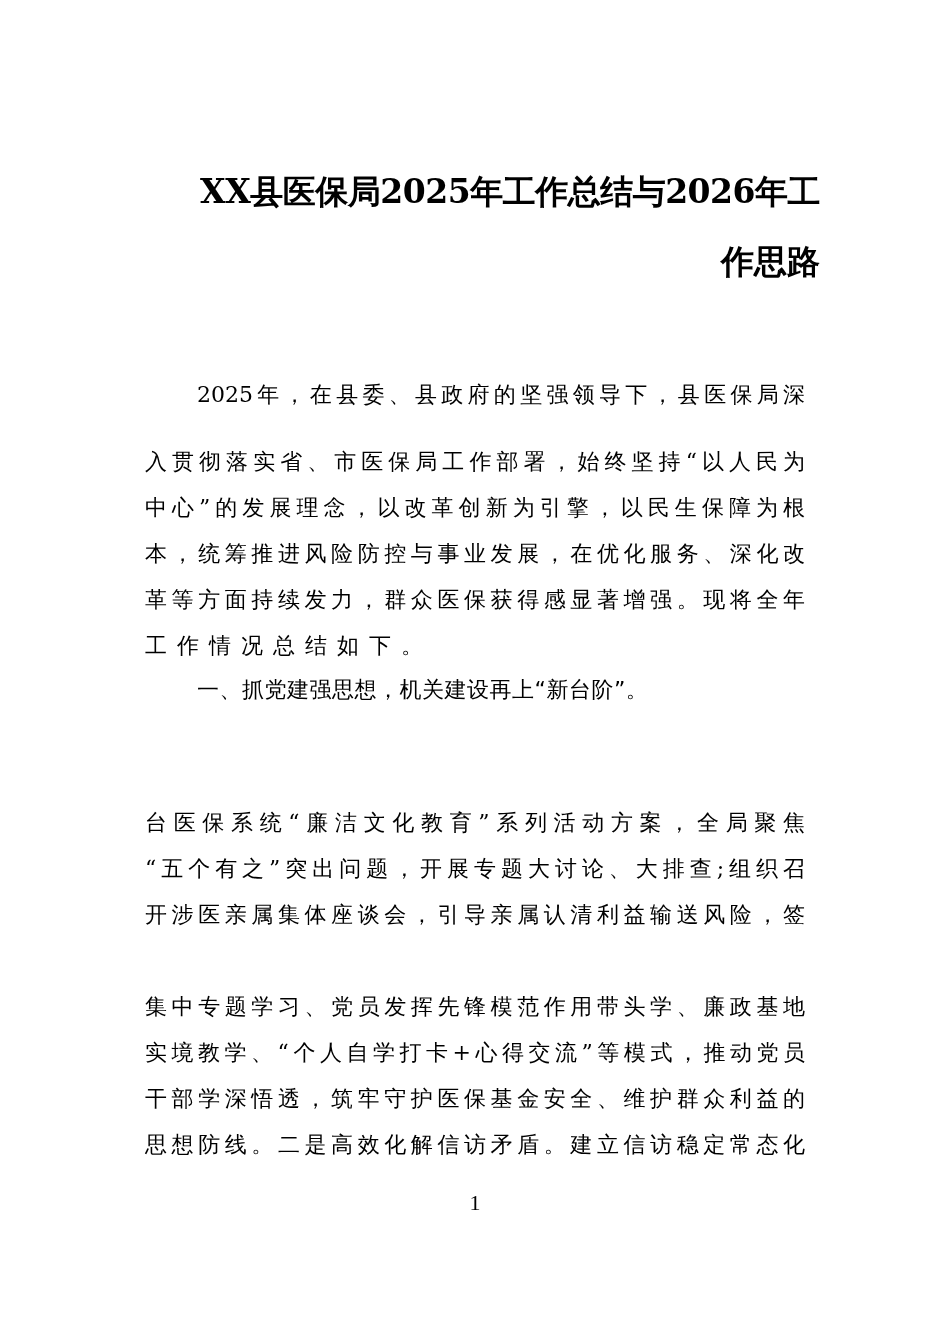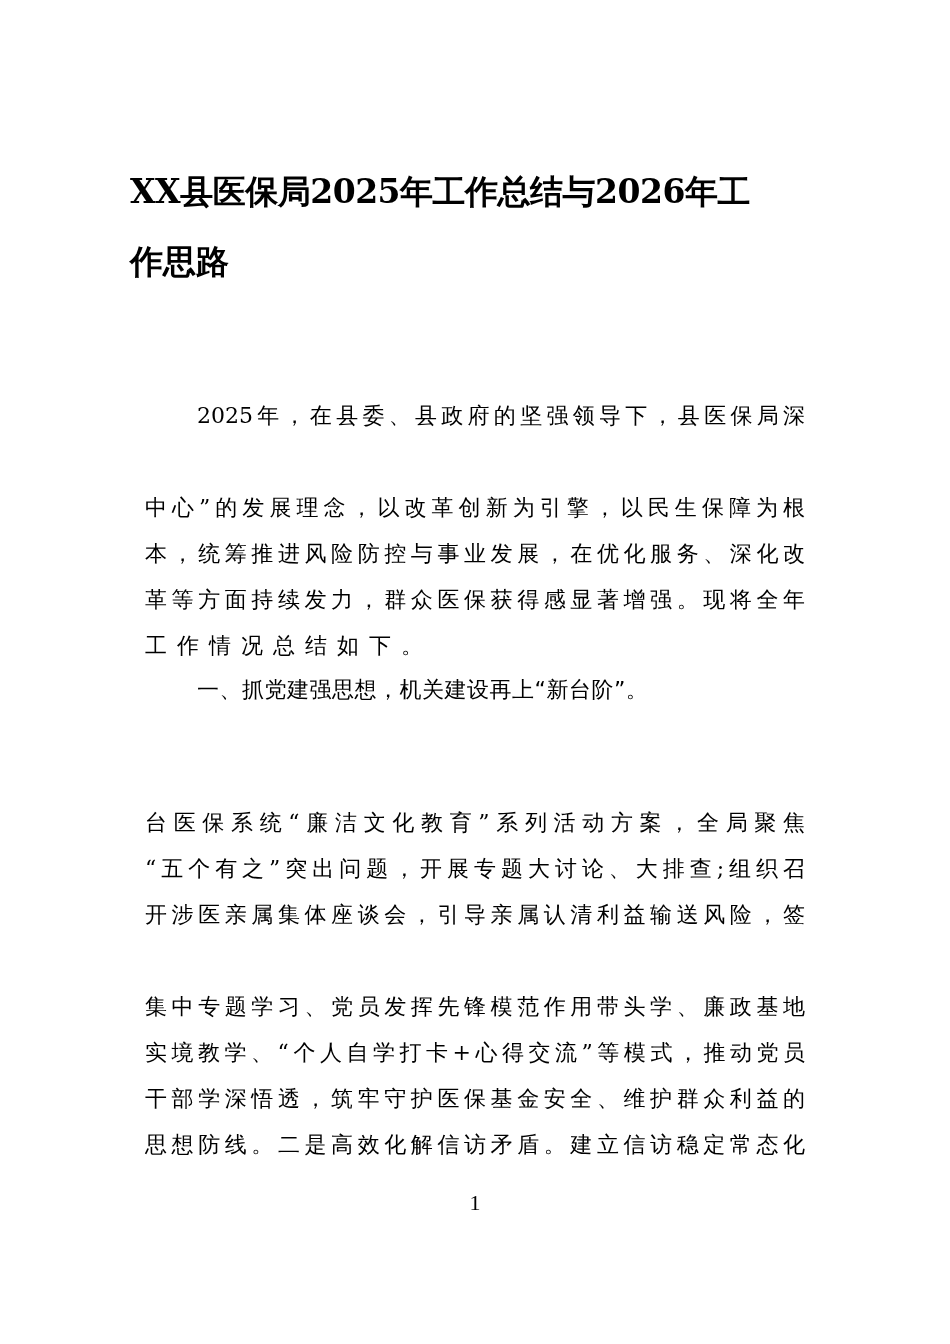--- a/index.html
+++ b/index.html
@@ -1,19 +1,19 @@
 <!DOCTYPE html>
 <html><head>
 <meta charset="utf-8">
 <style>
   html, body { margin: 0; padding: 0; background: #ffffff; }
   body { width: 950px; height: 1344px; position: relative; overflow: hidden;
          font-family: "DejaVu Serif", "Liberation Serif", serif; color: #000; }
   .page { position: absolute; left: 0; top: 0; width: 950px; height: 1344px; background: #fff; }
-  .title { position: absolute; left: 130px; width: 690px; text-align: left;
+  .title { position: absolute; left: 130px; width: 690px; text-align: right;
            font-family: "DejaVu Serif", "Liberation Serif", serif; font-weight: bold;
            font-size: 33px; line-height: 40px; white-space: nowrap; }
   .title.l1 { top: 172px; letter-spacing: -0.5px; }
   .title.l2 { top: 242px; }
   .line { position: absolute; left: 145px; width: 660px; height: 30px;
           font-size: 22px; line-height: 30px; white-space: nowrap;
           text-align: justify; text-align-last: justify; }
   .line.indent { left: 197px; width: 608px; }
   .line.last { text-align-last: left; letter-spacing: 10px; }
   .line.heading { font-family: "DejaVu Sans", "Liberation Sans", sans-serif; font-weight: normal;
@@ -21,21 +21,22 @@
   .pagenum { position: absolute; left: 0; width: 950px; top: 1189px; text-align: center;
              font-family: "Liberation Serif", "DejaVu Serif", serif; font-size: 22px; line-height: 28px; }
 </style>
 </head>
 <body>
 
 <div class="page">
   <div class="title l1">XX县医保局2025年工作总结与2026年工</div>
   <div class="title l2">作思路</div>
 
-  <div class="line indent" style="top:401px">2​0​2​5​年​，​在​县​委​、​县​政​府​的​坚​强​领​导​下​，​县​医​保​局​深</div>
+  <div class="line indent" style="top:380px">2​0​2​5​年​，​在​县​委​、​县​政​府​的​坚​强​领​导​下​，​县​医​保​局​深</div>
+  <div class="line" style="top:447px">入​贯​彻​落​实​省​、​市​医​保​局​工​作​部​署​，​始​终​坚​持​“​以​人​民​为</div>
   <div class="line" style="top:539px">本​，​统​筹​推​进​风​险​防​控​与​事​业​发​展​，​在​优​化​服​务​、​深​化​改</div>
   <div class="line" style="top:493px">中​心​”​的​发​展​理​念​，​以​改​革​创​新​为​引​擎​，​以​民​生​保​障​为​根</div>
   <div class="line" style="top:585px">革​等​方​面​持​续​发​力​，​群​众​医​保​获​得​感​显​著​增​强​。​现​将​全​年</div>
   <div class="line last" style="top:631px">工作情况总结如下。</div>
 
   <div class="line indent heading" style="top:675px">一、抓党建强思想，机关建设再上“新台阶”。</div>
 
   <div class="line" style="top:808px">台​医​保​系​统​“​廉​洁​文​化​教​育​”​系​列​活​动​方​案​，​全​局​聚​焦</div>
   <div class="line" style="top:900px">开​涉​医​亲​属​集​体​座​谈​会​，​引​导​亲​属​认​清​利​益​输​送​风​险​，​签</div>
   <div class="line" style="top:854px">“​五​个​有​之​”​突​出​问​题​，​开​展​专​题​大​讨​论​、​大​排​查​;​组​织​召</div>

